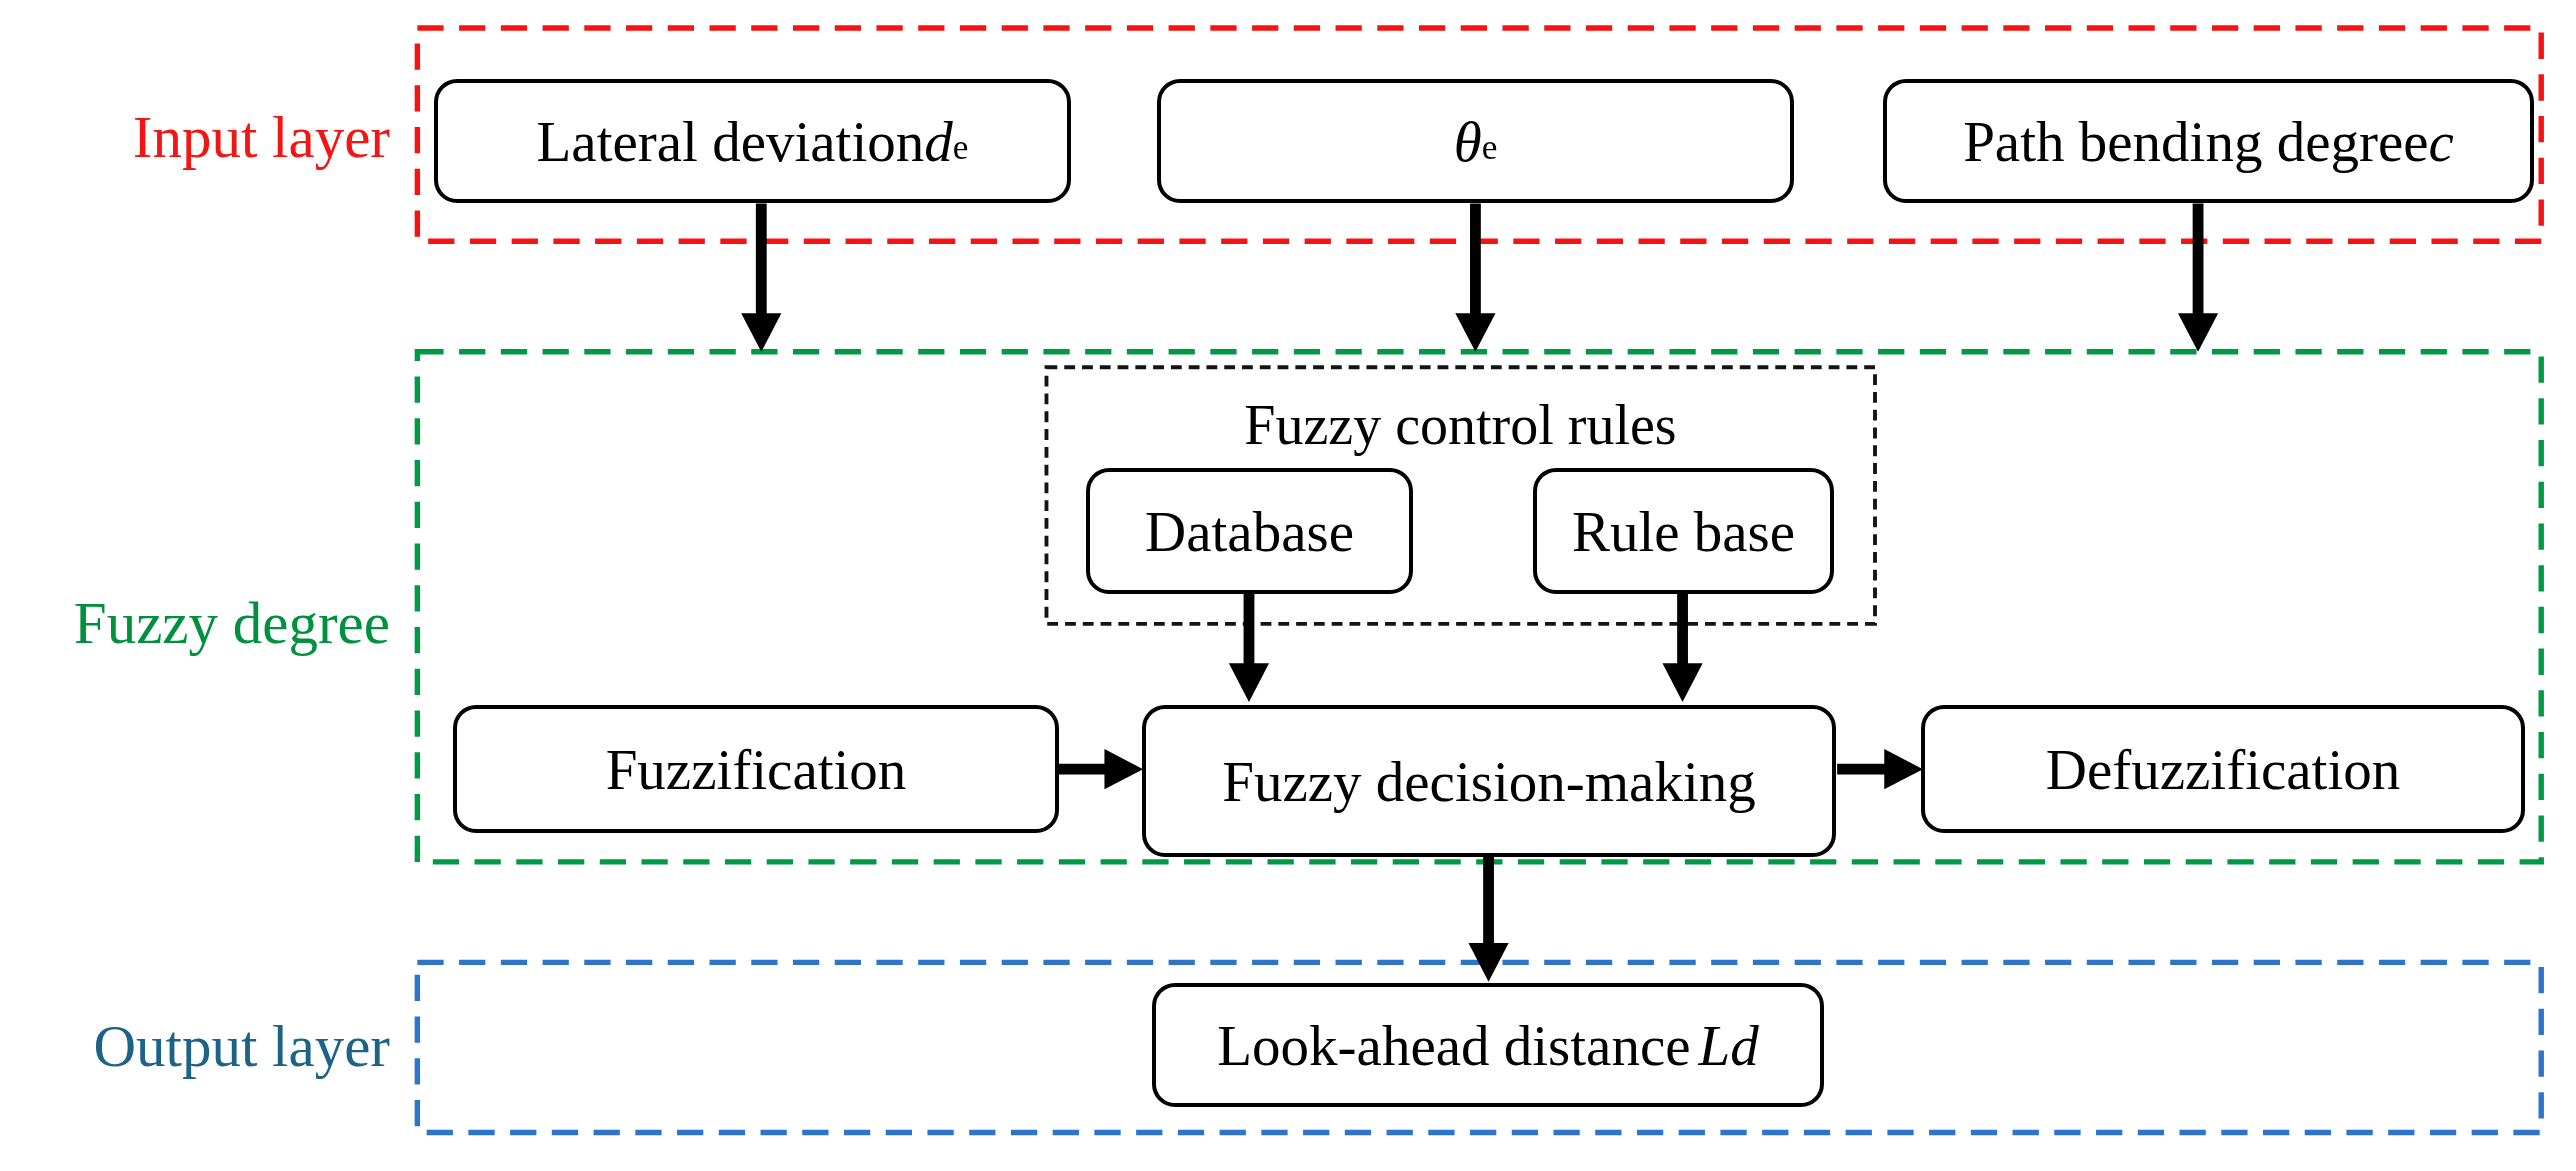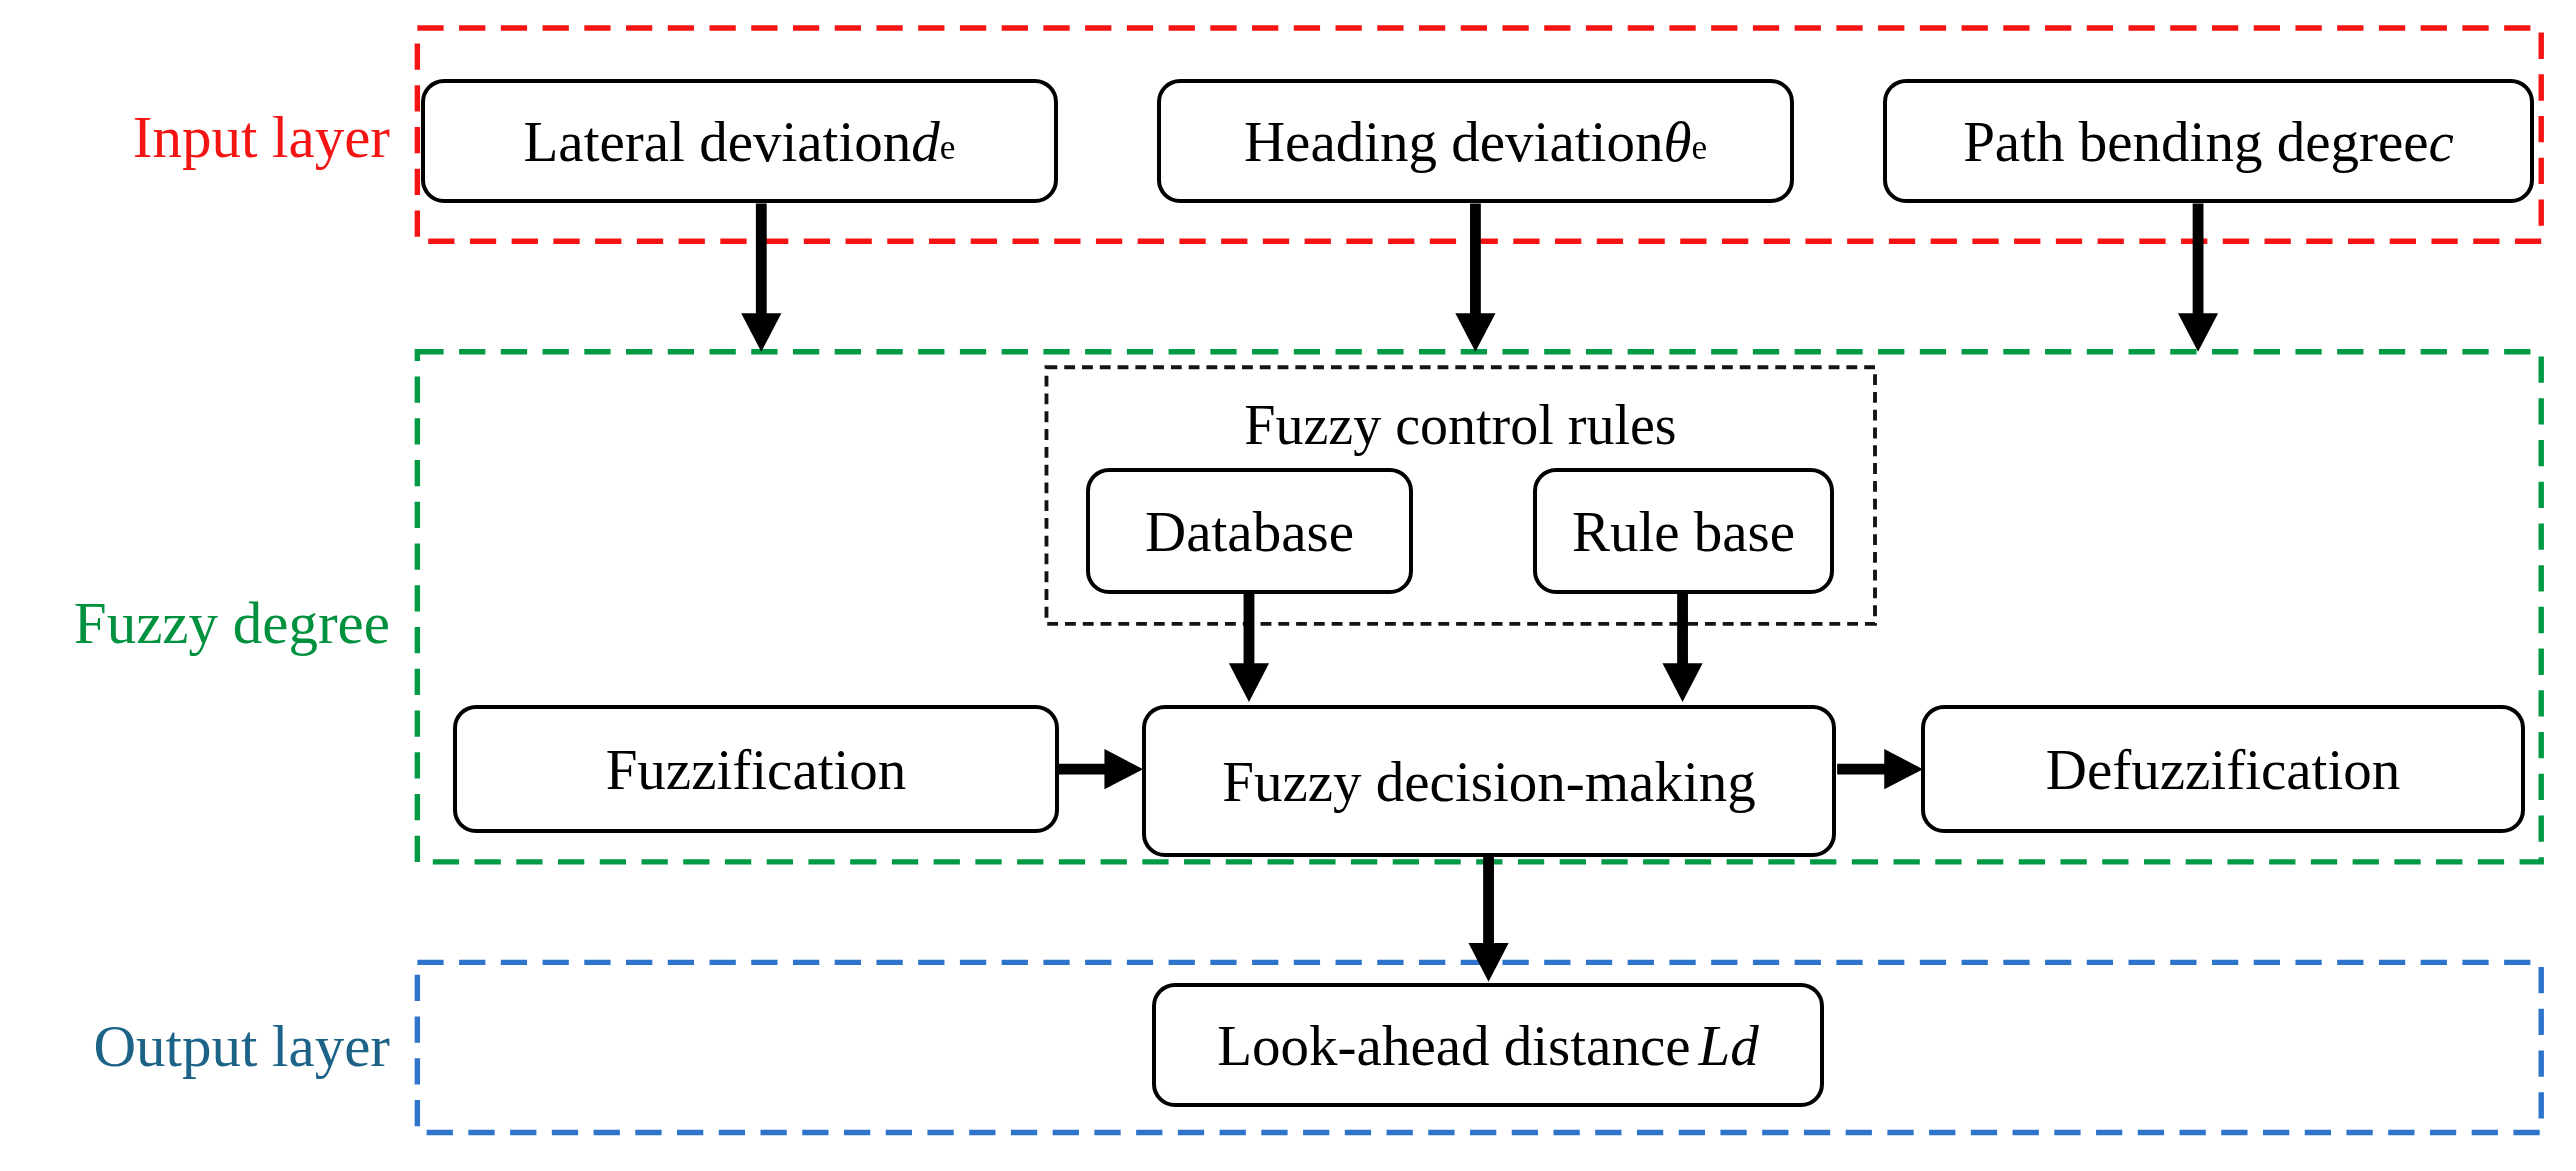--- a/index.html
+++ b/index.html
@@ -45,21 +45,21 @@
   .node sub {
     font-style: normal;
     font-size: 0.62em;
     line-height: 1;
     vertical-align: baseline;
     position: relative;
     top: 0.18em;
   }
 
   
-  #n-lateral  { left: 421px;  top: 79px; width: 637px; height: 124px; text-align: right; }
+  #n-lateral  { left: 434px;  top: 79px; width: 637px; height: 124px; text-align: right; }
   #n-heading  { left: 1157px; top: 79px; width: 637px; height: 124px; }
   #n-path     { left: 1883px; top: 79px; width: 651px; height: 124px; }
 
   
   .group-title {
     position: absolute;
     left: 1046px; top: 380px; width: 829px; height: 73px;
     display: flex; align-items: center; justify-content: center;
     font-size: 56px; line-height: 1; white-space: nowrap; margin-top: 8px;
   }
@@ -127,21 +127,20 @@
   <div class="layer-label" id="l-input" style="color: rgb(245, 20, 20);">Input layer</div>
   <div class="layer-label" id="l-fuzzy" style="color: rgb(0, 145, 63);">Fuzzy degree</div>
   <div class="layer-label" id="l-output" style="color: rgb(29, 99, 136);">Output layer</div>
 
   <div class="node" id="n-lateral">
     <span>Lateral deviation </span>
       <i>d</i>
       <sub>e</sub>
   </div>
   <div class="node" id="n-heading">
-    <span>Heading deviation </span>
       <i>θ</i>
       <sub>e</sub>
   </div>
   <div class="node" id="n-path">
     <span>Path bending degree </span>
       <i>c</i>
   </div>
 
   <div class="group-title">Fuzzy control rules</div>
   <div class="node" id="n-database">

